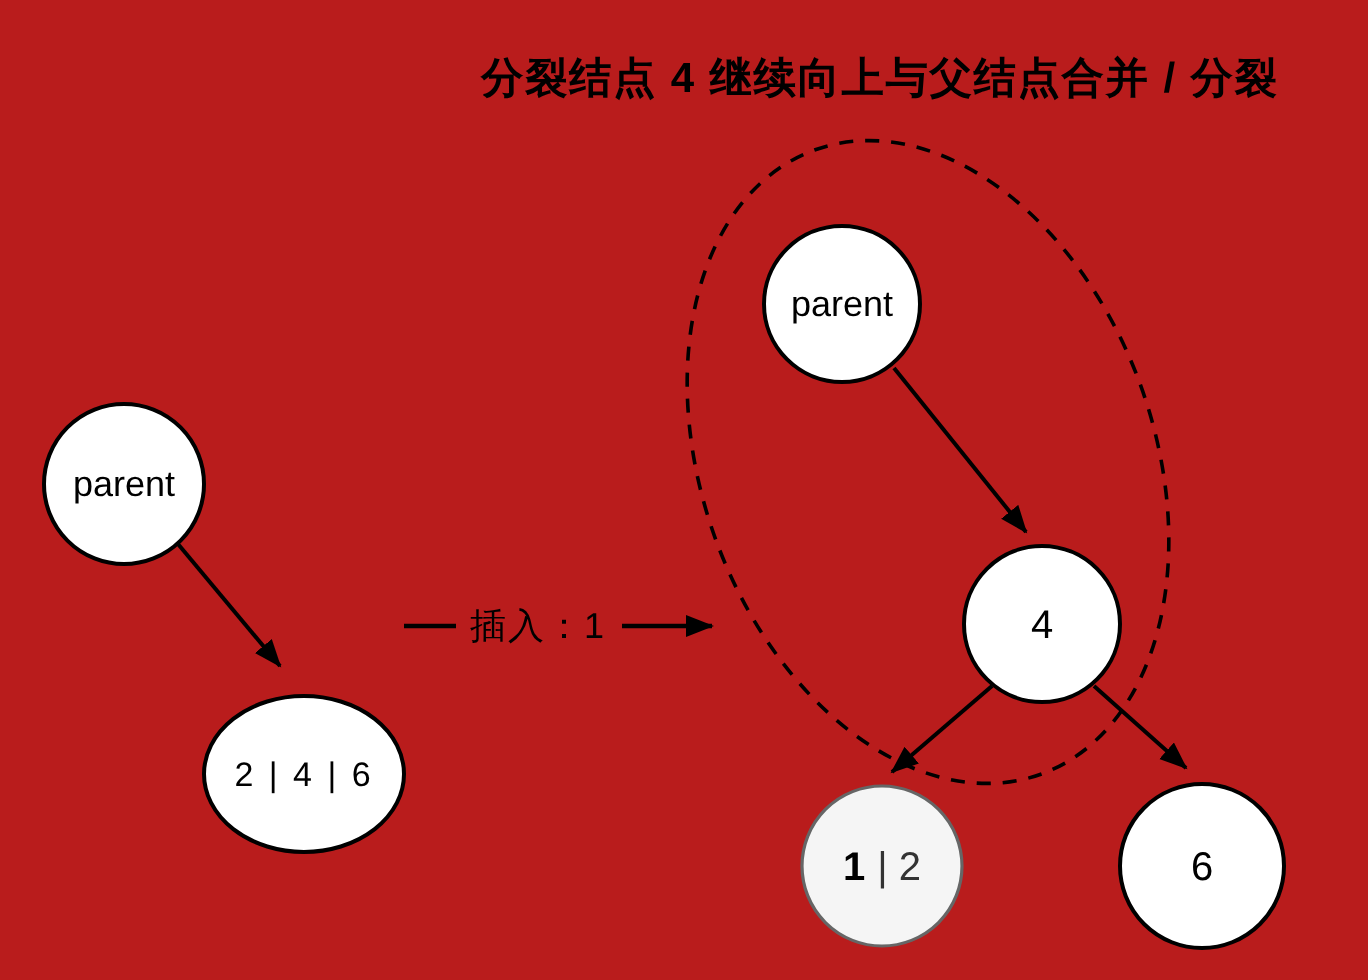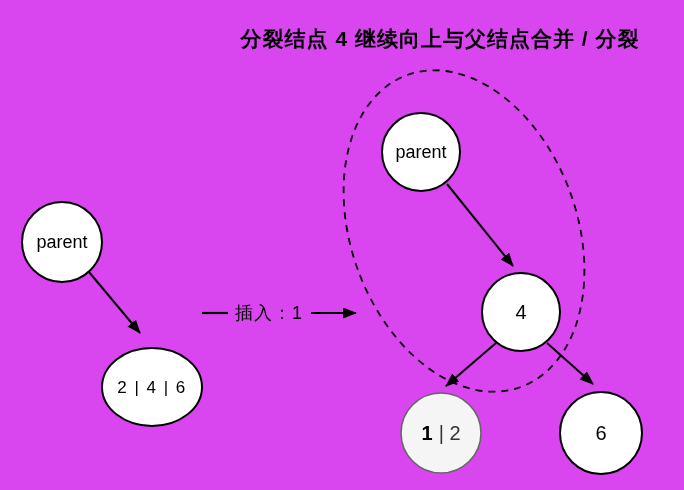--- a/index.html
+++ b/index.html
@@ -1,20 +1,20 @@
 <!DOCTYPE html>
 <html><head>
 <meta charset="utf-8">
 <style>
   html, body { margin: 0; padding: 0; background: #ffffff; }
   .canvas {
     position: relative;
     width: 684px;
     height: 490px;
-    background: #d946ef;
+    background: #b91c1c;
     overflow: hidden;
   }
   svg { display: block; }
   text, tspan {
     font-family: "Liberation Sans", sans-serif;
     fill: #000000;
   }
   .title-text {
     font-size: 21px;
     font-weight: 600;

